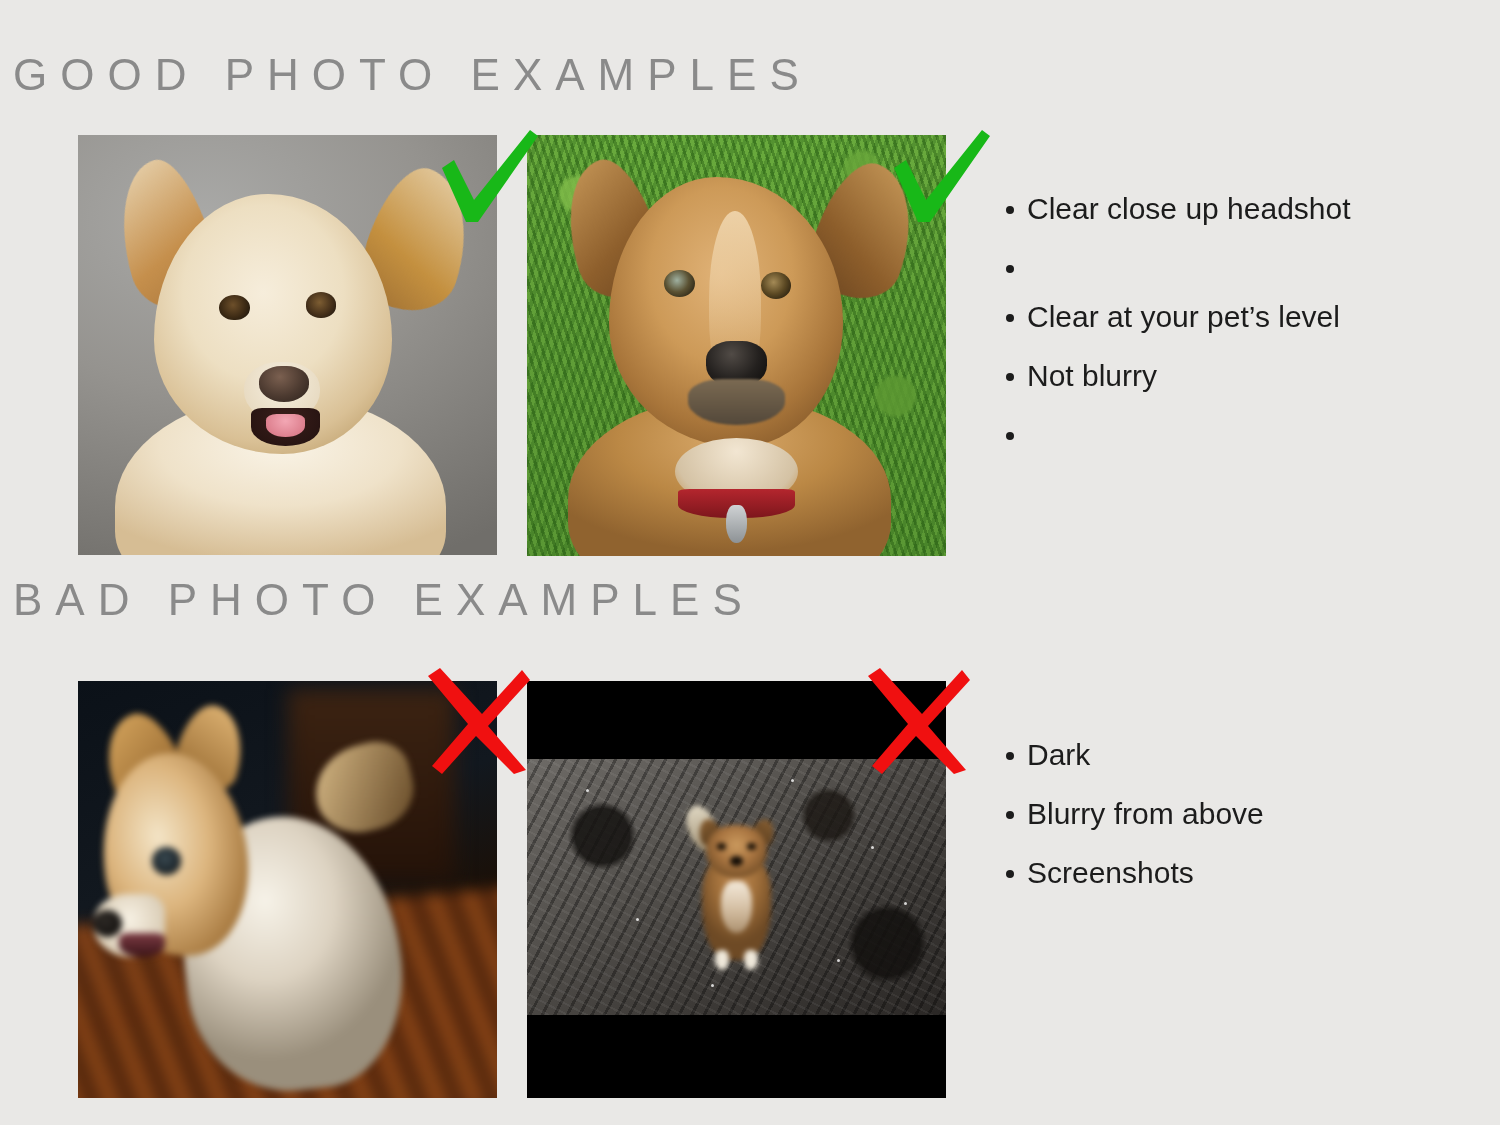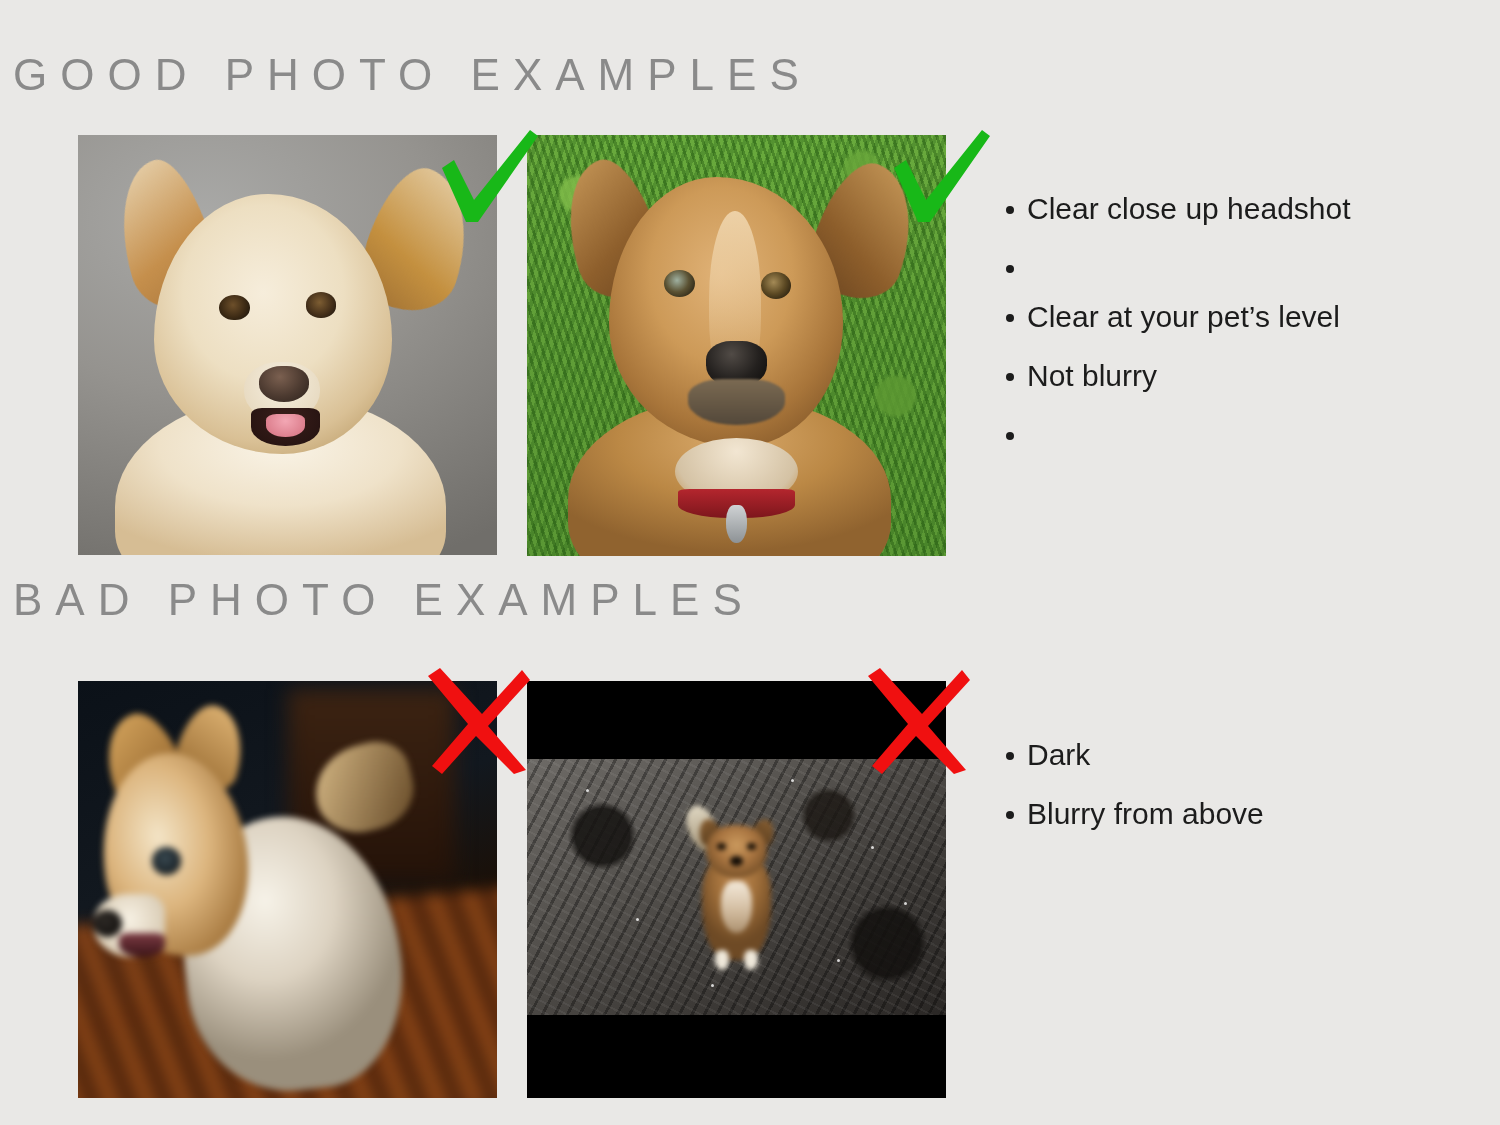--- a/index.html
+++ b/index.html
@@ -392,15 +392,19 @@
 
   <div class="bullet-list" id="list-bad">
     <div class="bullet-item">
       <span class="bullet-dot"></span>
       <span>Dark</span>
     </div>
     <div class="bullet-item">
       <span class="bullet-dot"></span>
       <span>Blurry from above</span>
     </div>
+    <div class="bullet-item">
+      <span class="bullet-dot"></span>
+      <span>Screenshots</span>
+    </div>
   </div>
 
 </div>
 
 </body></html>

